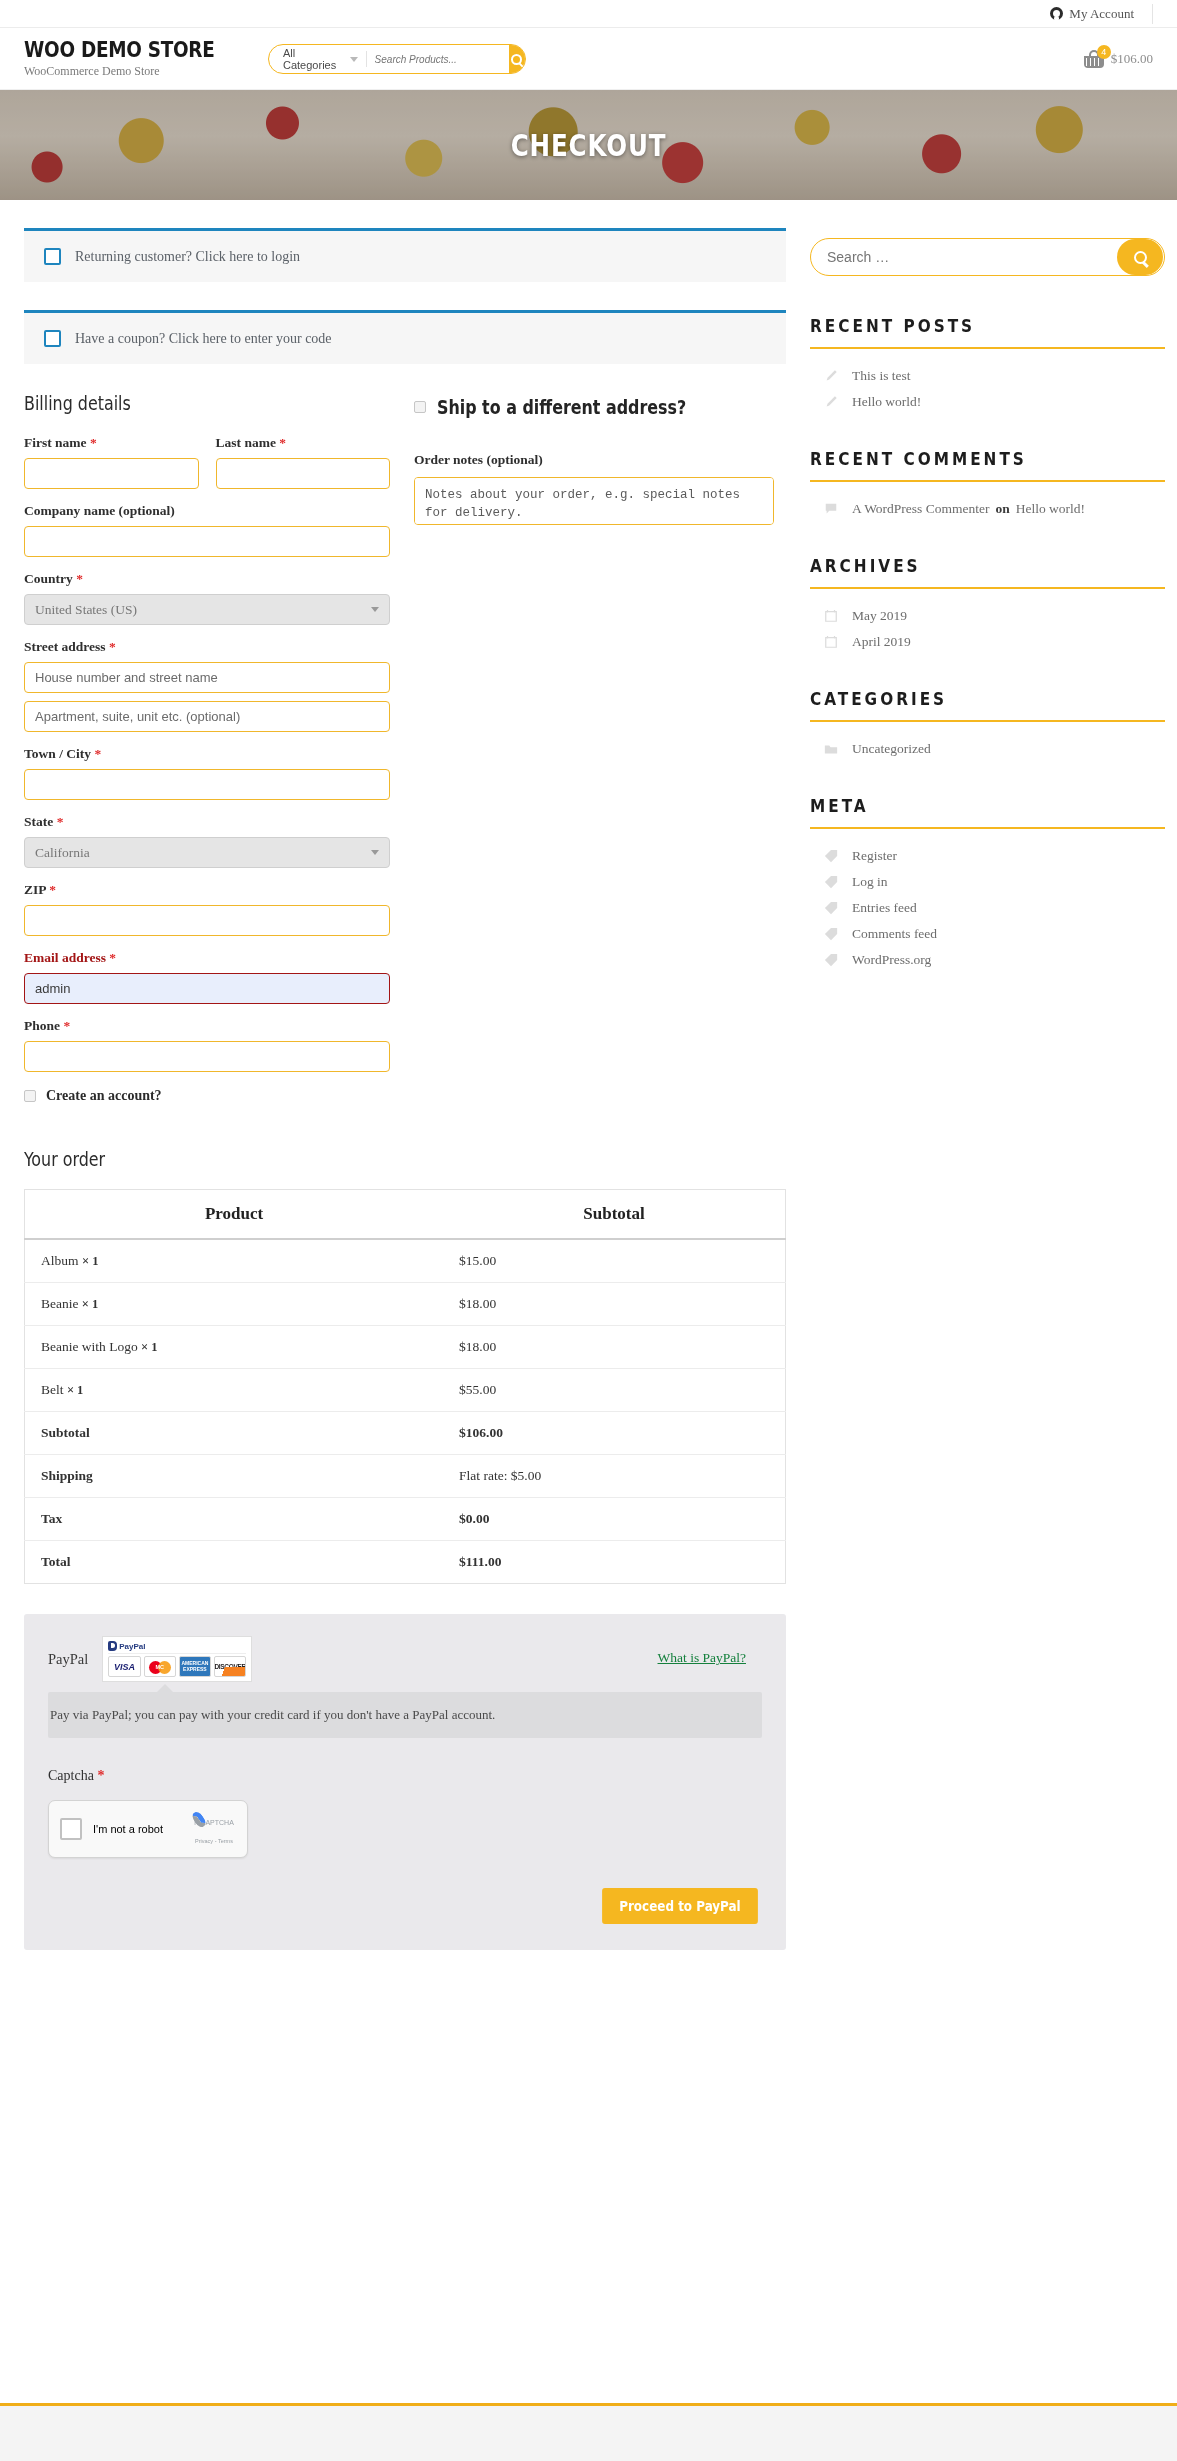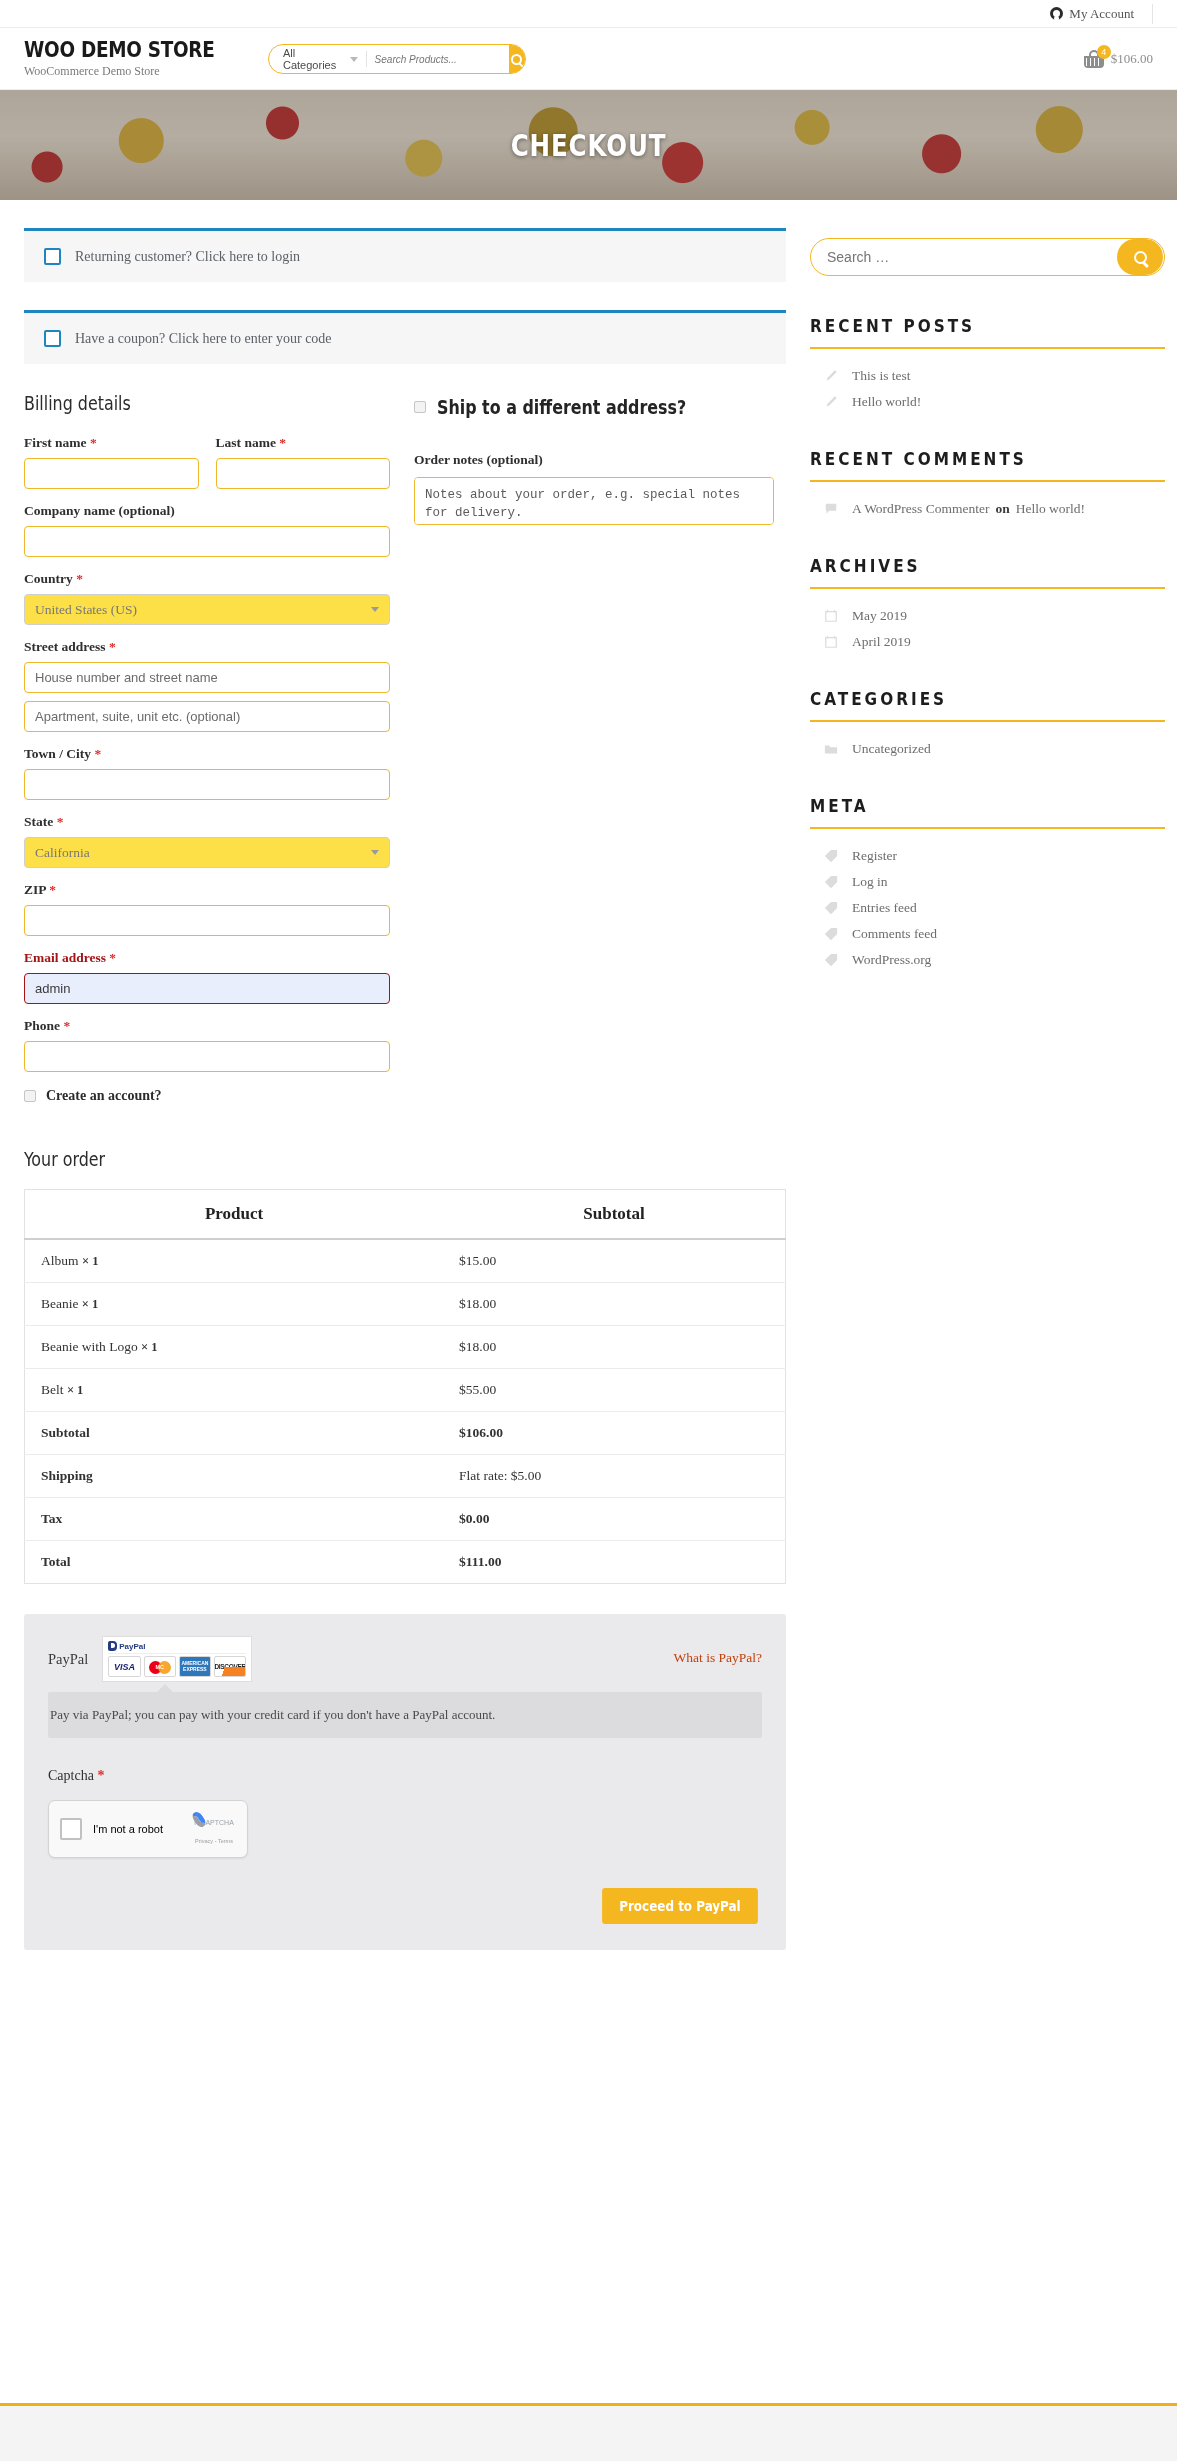--- a/index.html
+++ b/index.html
@@ -186,21 +186,21 @@
     width: 100%; height: 31px; border: 1px solid #F0B72C; border-radius: 4px;
     padding: 0 10px; font-size: 13px; color: #5b5b5b; outline: none;
     font-family: "Liberation Sans", sans-serif; background: #fff;
   }
   .inp::placeholder { color: #6b6b6b; }
   .row2 { display: flex; gap: 17px; }
   .row2 > div { flex: 1; }
 
   .sel {
     width: 100%; height: 31px; border: 1px solid #cfcfcf; border-radius: 4px;
-    padding: 8px 10px; font-size: 13.5px; color: #777; background: #fde047;
+    padding: 8px 10px; font-size: 13.5px; color: #777; background: #e5e5e5;
     display: flex; align-items: center; justify-content: space-between;
     font-family: "Liberation Serif", serif;
   }
   .sel-caret {
     width: 0; height: 0; border-left: 4px solid transparent;
     border-right: 4px solid transparent; border-top: 5px solid #999;
   }
 
   
   .fld-err .lbl { color: #a31515; }
@@ -297,22 +297,22 @@
   .c-mc::after { right: 4px; background: #f79e1b; opacity: .92; }
   .c-mc span { position: relative; z-index: 2; color: #fff; font-size: 5.5px; }
   .c-amex { background: #2e77bb; color: #fff; font-size: 5px; line-height: 1.1; text-align:center;}
   .c-disc { background: #fff; color: #231f20; position: relative; }
   .c-disc .dtop { font-size: 6.5px; letter-spacing: -0.3px; }
   .c-disc::after {
     content:""; position:absolute; bottom:0; left:0; right:0; height:9px;
     background: linear-gradient(110deg, transparent 30%, #f68121 30%);
   }
   .what-pp {
-    position: absolute; right: 0; top: 14px;
-    font-size: 13.5px; color: #c2410c;
+    position: absolute; right: 16px; top: 14px;
+    font-size: 13.5px; color: #15803d; text-decoration: underline;
   }
   .pp-box {
     margin-top: 10px; background: #dcdcde; padding: 15px 2px;
     font-size: 13px; color: #4a4a4a; position: relative; border-radius: 2px;
   }
   .pp-box::before {
     content:""; position:absolute; top:-8px; left: 108px;
     border-left: 9px solid transparent; border-right: 9px solid transparent;
     border-bottom: 9px solid #dcdcde;
   }

